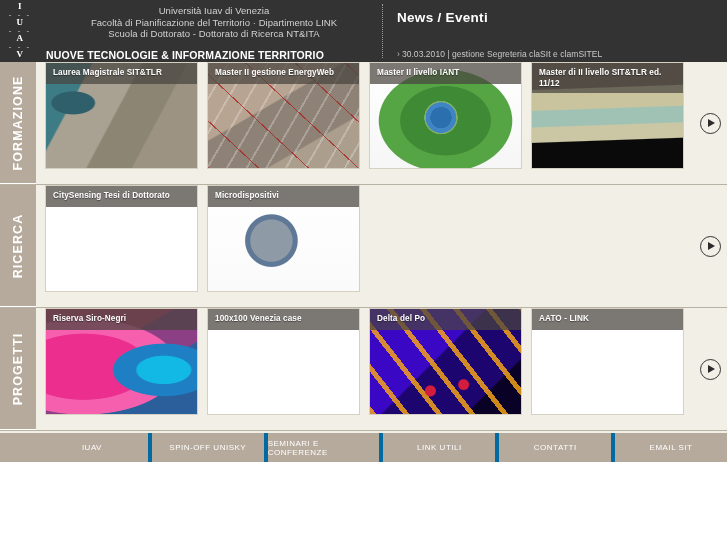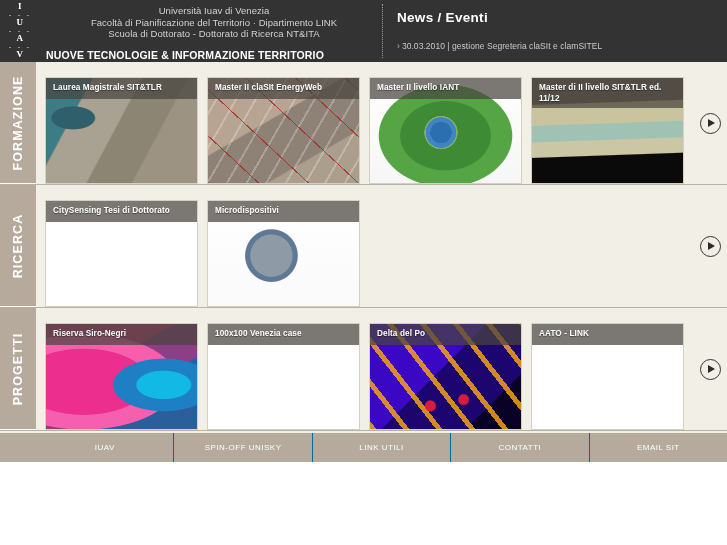--- a/index.html
+++ b/index.html
@@ -83,21 +83,21 @@
     padding: 10px 0 16px 14px;
     color: #ffffff;
   }
   .news-title {
     font-size: 13.5px;
     font-weight: bold;
     color: #ffffff;
     letter-spacing: .3px;
   }
   .news-item {
-    margin-top: 16px;
+    margin-top: 24px;
     font-size: 8.5px;
     color: #c9c9c9;
     letter-spacing: .05px;
   }
   .news-item .bullet { color: #b9b9b9; margin-right: 2px; }
 
   
   .content {
     position: relative;
     height: 371px;
@@ -128,21 +128,21 @@
     white-space: nowrap;
     color: #ffffff;
     font-size: 12.5px;
     font-weight: bold;
     letter-spacing: 1.1px;
   }
 
   .cards {
     flex: 1;
     display: flex;
-    align-items: flex-end;
+    align-items: flex-start;
     padding: 0 0 0 9px;
     gap: 9px;
   }
 
   .card {
     width: 153px;
     height: 107px;
     background: #ffffff;
     border: 1px solid #d6d0c2;
     position: relative;
@@ -202,21 +202,21 @@
     background: #b5aa9c;
   }
   .footer-item {
     flex: 1;
     display: flex;
     align-items: center;
     justify-content: center;
     color: #ffffff;
     font-size: 8px;
     letter-spacing: .5px;
-    border-right: 1px solid #0369a1;
+    border-right: 4px solid #0369a1;
     cursor: pointer;
   }
   .footer-item:last-child { border-right: none; }
   .footer-spacer {
     width: 36px;
     flex: 0 0 36px;
     background: #b5aa9c;
   }
 
   .page-bottom {
@@ -369,21 +369,21 @@
       <div class="section-label">
         <span>FORMAZIONE</span>
       </div>
       <div class="cards">
         <div class="card">
           <div class="card-img img-venice-port"></div>
           <div class="card-title">Laurea Magistrale SIT&amp;TLR</div>
         </div>
         <div class="card">
           <div class="card-img img-aerial-red"></div>
-          <div class="card-title">Master II claSIt EnergyWeb</div>
+          <div class="card-title">Master II gestione EnergyWeb</div>
         </div>
         <div class="card">
           <div class="card-img img-leaf-globe"></div>
           <div class="card-title">Master II livello IANT</div>
         </div>
         <div class="card">
           <div class="card-img img-dem"></div>
           <div class="card-title">Master di II livello SIT&amp;TLR ed. 11/12</div>
         </div>
       </div>
@@ -443,20 +443,21 @@
           </div>
       </div>
     </div>
 
   </div>
 
   <div class="footer">
     <div class="footer-spacer"></div>
     <div class="footer-item">IUAV</div>
     <div class="footer-item">SPIN-OFF UNISKY</div>
+    <div class="footer-item">SEMINARI E CONFERENZE</div>
     <div class="footer-item">LINK UTILI</div>
     <div class="footer-item">CONTATTI</div>
     <div class="footer-item">EMAIL SIT</div>
   </div>
 
   <div class="page-bottom"></div>
 
 </div>
 
 </body></html>

